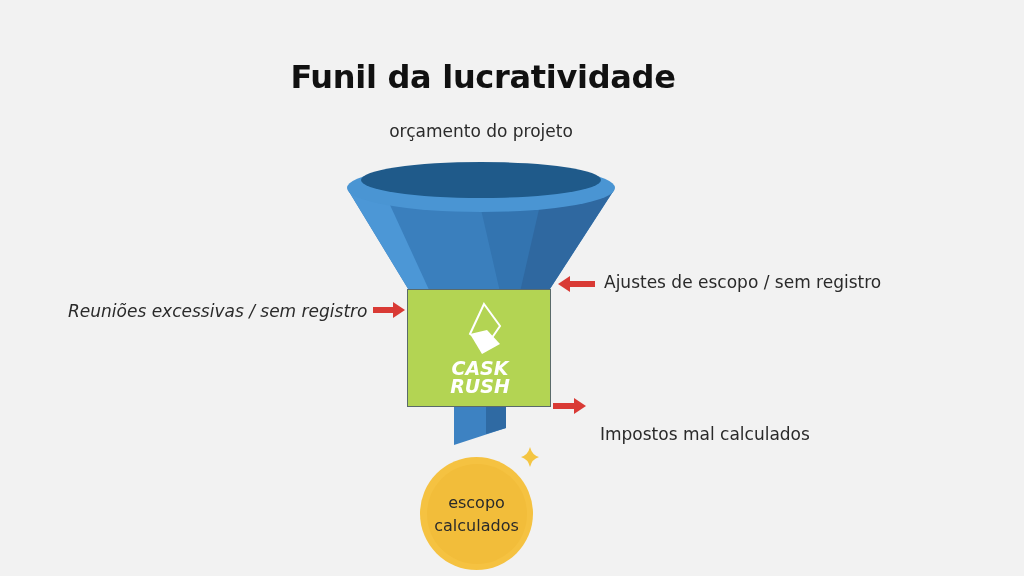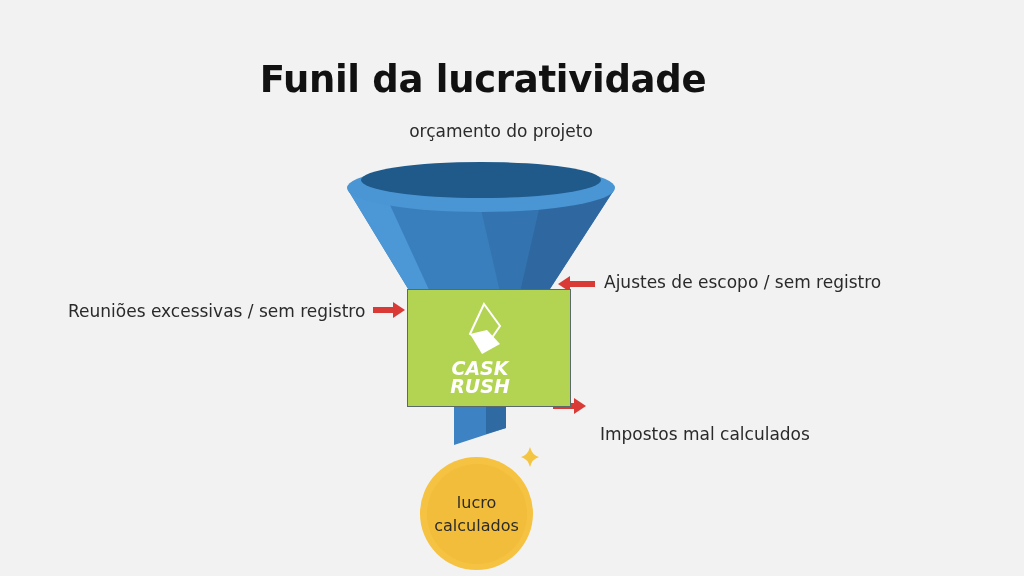--- a/index.html
+++ b/index.html
@@ -2,30 +2,30 @@
 <html><head>
 <meta charset="utf-8">
 <style>
   html, body { margin:0; padding:0; }
   body {
     width:1024px; height:576px; background:#f2f2f2; position:relative; overflow:hidden;
     font-family: "DejaVu Sans", "Liberation Sans", sans-serif; color:#222;
   }
   .title {
     position:absolute; left:0; width:966px; top:58px; text-align:center;
-    font-size:37px; font-weight:bold; color:#111; letter-spacing:-0.3px;
+    font-size:32px; font-weight:bold; color:#111; letter-spacing:-0.3px;
   }
   .top-label {
     position:absolute; left:0; width:962px; top:121px; text-align:center;
-    font-size:17px; color:#2a2a2a;padding-left:20px;
+    font-size:17px; color:#2a2a2a;
   }
   .label { position:absolute; font-size:17px; color:#2a2a2a; white-space:nowrap; }
   svg.funnel { position:absolute; left:0; top:0; }
   .filter-box {
-    position:absolute; left:407px; top:289px; width:164px; height:118px;
+    position:absolute; left:407px; top:289px; width:144px; height:118px;
     background:#b3d453; border:1.5px solid #5a6a6a; box-sizing:border-box;
   }
   .coin {
     position:absolute; left:420px; top:457px; width:113px; height:113px; border-radius:50%;
     background:#f5c241; display:flex; align-items:center; justify-content:center;
   }
   .coin-inner {
     width:100px; height:100px; border-radius:50%; background:#f2bd3a;
     display:flex; flex-direction:column; align-items:center; justify-content:center;
     font-size:16px; color:#2a2a2a; line-height:23px;
@@ -66,21 +66,21 @@
 <div class="filter-box">
   <svg width="144" height="118">
     <polygon points="76,14 92,36 79,55 62,44" fill="none" stroke="#fff" stroke-width="2"></polygon>
     <polygon points="62,44 79,40 92,54 74,64" fill="#fff"></polygon>
     <text x="72" y="85" text-anchor="middle" fill="#fff" font-size="19" font-weight="bold" font-style="italic" font-family="DejaVu Sans, sans-serif">CASK</text>
     <text x="72" y="103" text-anchor="middle" fill="#fff" font-size="19" font-weight="bold" font-style="italic" font-family="DejaVu Sans, sans-serif">RUSH</text>
   </svg>
 </div>
 
 <div class="label" style="left:604px; top:272px;text-align:center;">Ajustes de escopo / sem registro</div>
-<div class="label" style="left:68px; top:301px;">Reuniões excessivas / sem registro</div>
+<div class="label" style="left:68px; top:301px;font-style:italic;">Reuniões excessivas / sem registro</div>
 <div class="label" style="left:600px; top:396px;margin-top:28px;">Impostos mal calculados</div>
 
 <div class="coin">
   <div class="coin-inner">
-    <span>lucro</span>
+    <span>escopo</span>
     <span>calculados</span>
   </div>
 </div>
 
 </body></html>

